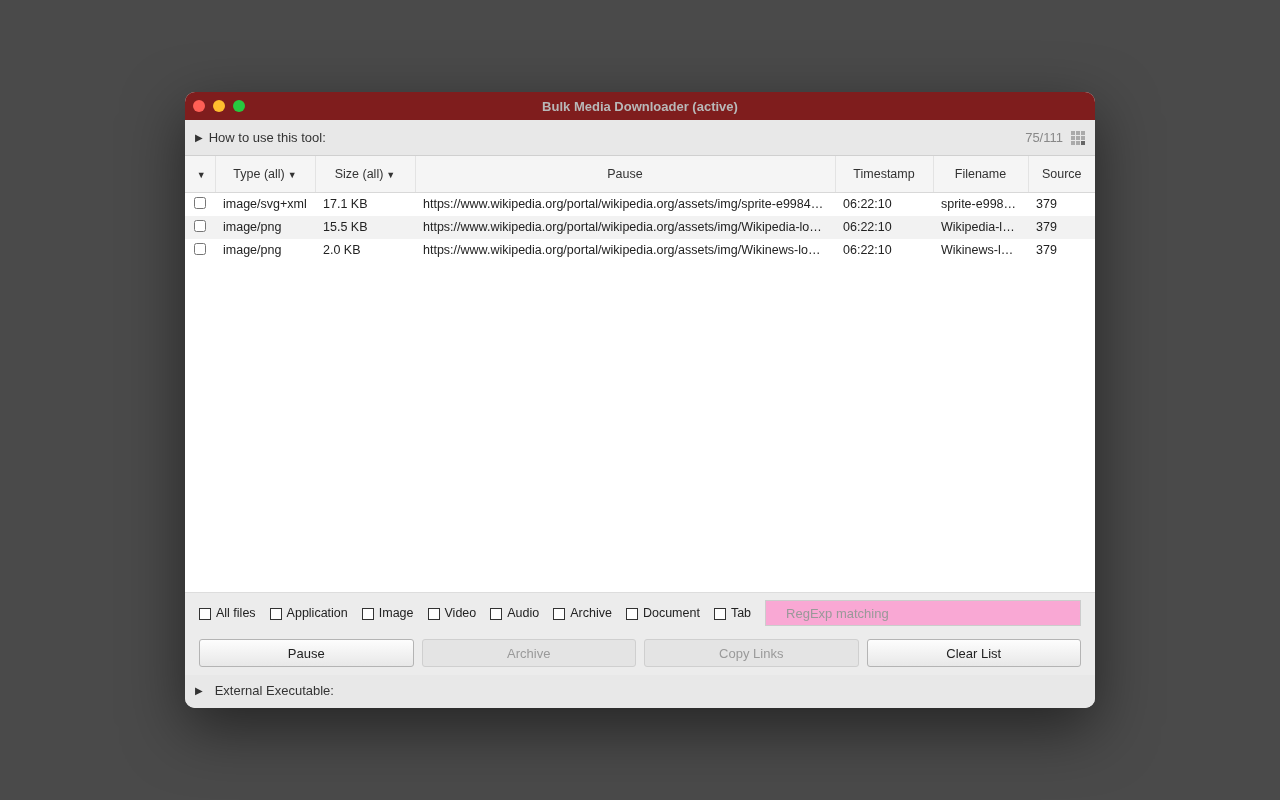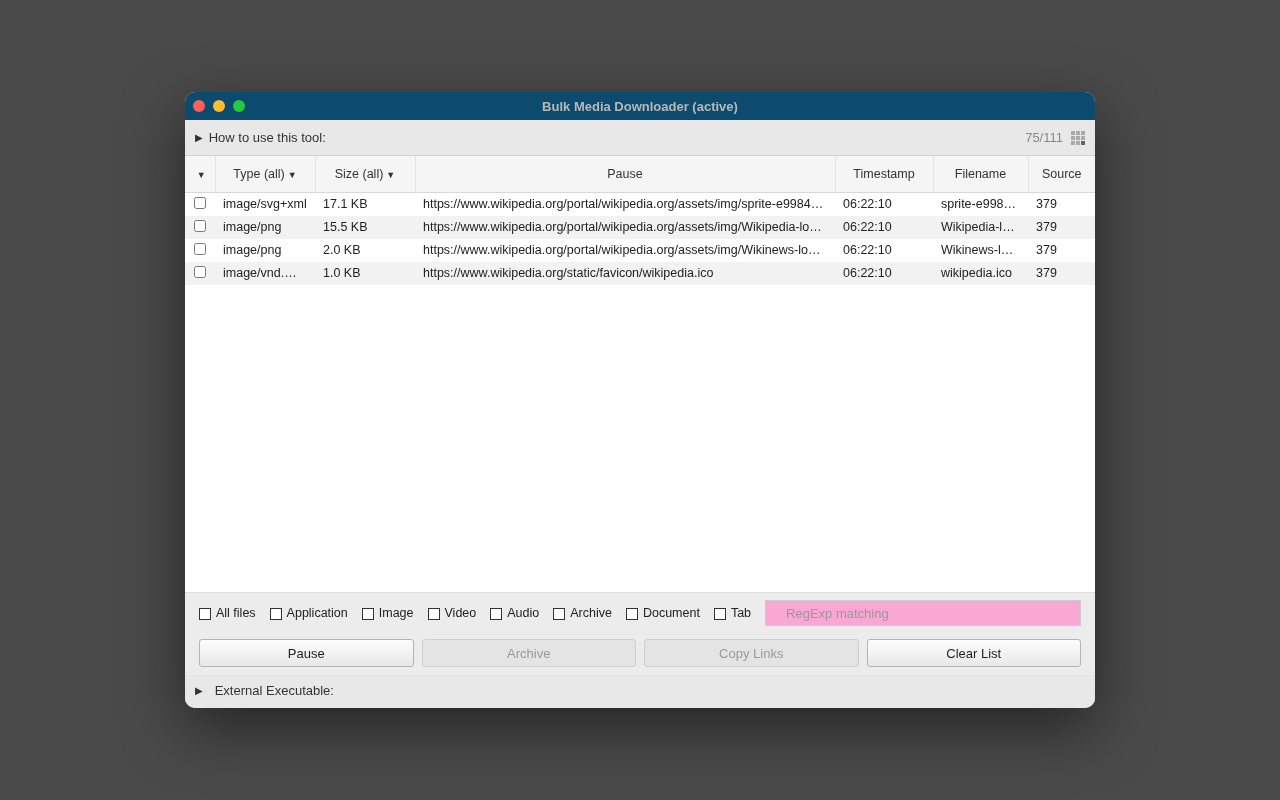--- a/index.html
+++ b/index.html
@@ -19,21 +19,21 @@
   height: 616px;
   background: #ededed;
   border-radius: 10px;
   box-shadow: 0 20px 60px rgba(0,0,0,0.5);
   overflow: hidden;
   display: flex;
   flex-direction: column;
 }
 .titlebar {
   height: 28px;
-  background: #0c4a6e;
+  background: #7f1d1d;
   display: flex;
   align-items: center;
   padding: 0 8px;
   position: relative;
 }
 .traffic-lights { display: flex; gap: 8px; }
 .tl { width: 12px; height: 12px; border-radius: 50%; }
 .tl.red { background: #ff5f56; }
 .tl.yellow { background: #ffbd2e; }
 .tl.green { background: #27c93f; }
@@ -210,29 +210,20 @@
           </tr>
           <tr>
             <td class="check"><input type="checkbox" style=""></td>
             <td>image/png</td>
             <td>2.0 KB</td>
             <td>https://www.wikipedia.org/portal/wikipedia.org/assets/img/Wikinews-logo_si…</td>
             <td>06:22:10</td>
             <td>Wikinews-logo…</td>
             <td>379</td>
           </tr>
-          <tr>
-            <td class="check"><input type="checkbox" style=""></td>
-            <td>image/vnd.micr…</td>
-            <td>1.0 KB</td>
-            <td>https://www.wikipedia.org/static/favicon/wikipedia.ico</td>
-            <td>06:22:10</td>
-            <td>wikipedia.ico</td>
-            <td>379</td>
-          </tr>
         </tbody>
     </table>
     <div class="scroll-area"></div>
   </div>
 
   <div class="filterbar">
     <label class="fchk">
         <span class="box"></span>
         <span>All files</span>
       </label>

